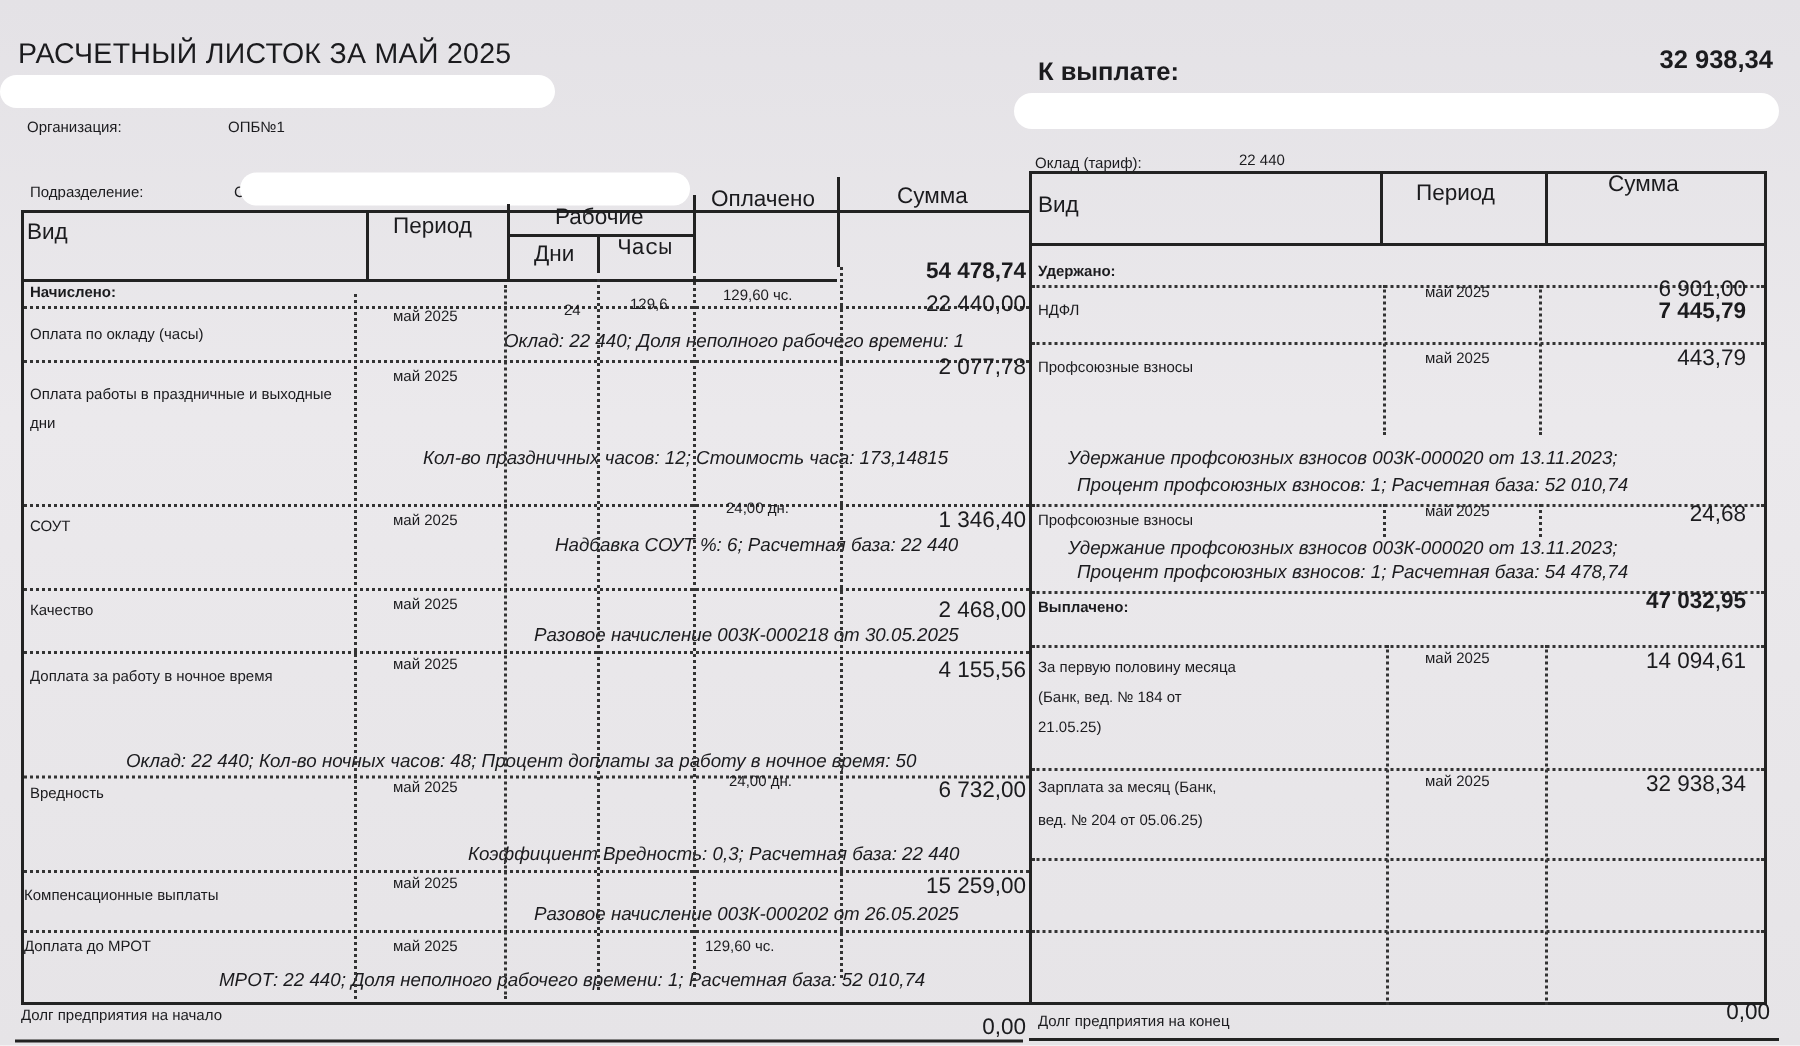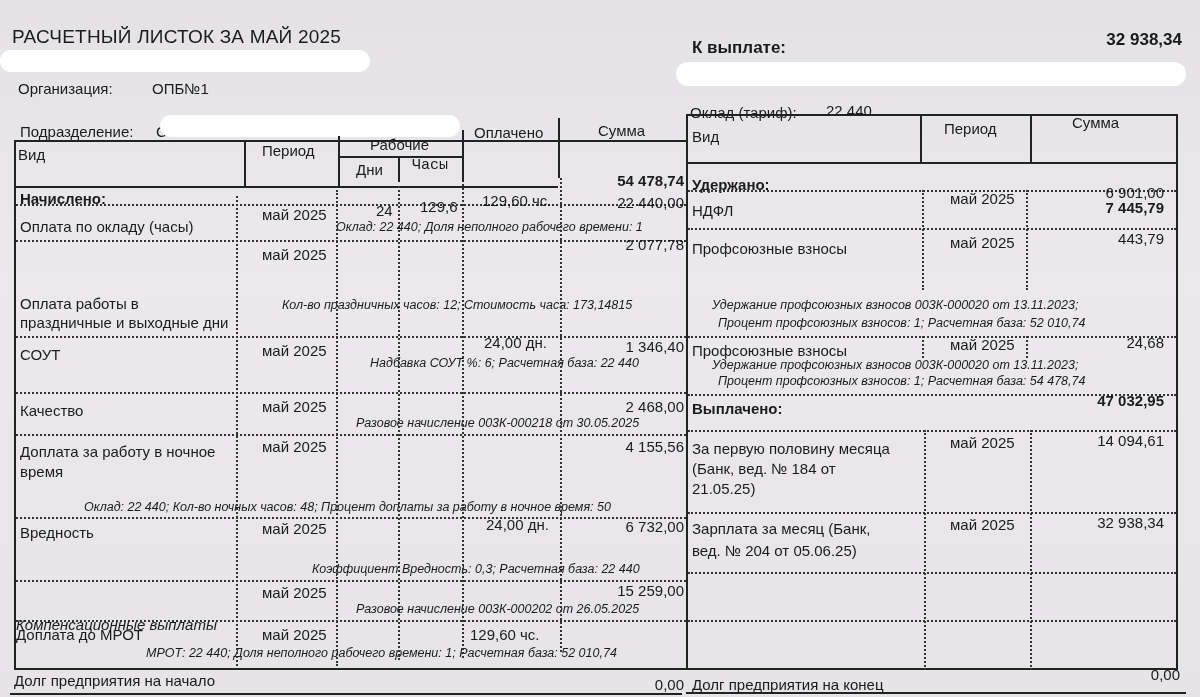--- a/index.html
+++ b/index.html
@@ -6,21 +6,21 @@
   html, body { width: 1200px; height: 697px; overflow: hidden; }
   body {
     background: linear-gradient(180deg, #e4e2e6 0%, #ebe9ec 40%, #e6e4e7 100%);
     font-family: "Liberation Sans", sans-serif;
     color: #1b1b1e;
     position: relative;
   }
   .abs { position: absolute; }
   .title { left: 12px; top: 26px; font-size: 19px; letter-spacing: 0.2px; }
   .redact { background: #fff; border-radius: 14px; height: 22px; }
-  .lbl { font-size: 15px; }
+  .lbl { font-size: 10px; }
   .bold { font-weight: bold; }
   .ital { font-style: italic; font-size: 12.5px; }
   .num { font-size: 15px; text-align: right; }
   .box { border: 2px solid #222; }
   .hline { border-top: 2px solid #222; height: 0; }
   .vline { border-left: 2px solid #222; width: 0; }
   .dotted-h { border-top: 2px dotted #333; height: 0; }
   .dotted-v { border-left: 2px dotted #333; width: 0; }
   .hdr { font-size: 15px; }
 </style>
@@ -72,21 +72,21 @@
 <div class="abs dotted-h" style="left:16px;top:620px;width:670px;"></div>
 
 <div class="abs lbl" style="left:20px;top:218px;">Оплата по окладу (часы)</div>
 <div class="abs lbl" style="left:262px;top:206px;">май 2025</div>
 <div class="abs lbl" style="left:376px;top:202px;">24</div>
 <div class="abs lbl" style="left:420px;top:198px;">129,6</div>
 <div class="abs lbl" style="left:482px;top:192px;">129,60 чс.</div>
 <div class="abs num" style="left:560px;top:194px;width:124px;">22 440,00</div>
 <div class="abs ital" style="left:336px;top:220px;">Оклад: 22 440; Доля неполного рабочего времени: 1</div>
 
-<div class="abs lbl" style="left:20px;top:254px;width:210px;line-height:19px;margin-top:40px;">Оплата работы в праздничные и выходные дни</div>
+<div class="abs lbl" style="left:20px;top:254px;width:210px;line-height:19px;">Оплата работы в праздничные и выходные дни</div>
 <div class="abs lbl" style="left:262px;top:246px;">май 2025</div>
 <div class="abs num" style="left:560px;top:236px;width:124px;">2 077,78</div>
 <div class="abs ital" style="left:282px;top:298px;">Кол-во праздничных часов: 12; Стоимость часа: 173,14815</div>
 
 <div class="abs lbl" style="left:20px;top:346px;">СОУТ</div>
 <div class="abs lbl" style="left:262px;top:342px;">май 2025</div>
 <div class="abs lbl" style="left:484px;top:334px;">24,00 дн.</div>
 <div class="abs num" style="left:560px;top:338px;width:124px;">1 346,40</div>
 <div class="abs ital" style="left:370px;top:356px;">Надбавка СОУТ %: 6; Расчетная база: 22 440</div>
 
@@ -99,21 +99,21 @@
 <div class="abs lbl" style="left:262px;top:438px;">май 2025</div>
 <div class="abs num" style="left:560px;top:438px;width:124px;">4 155,56</div>
 <div class="abs ital" style="left:84px;top:500px;">Оклад: 22 440; Кол-во ночных часов: 48; Процент доплаты за работу в ночное время: 50</div>
 
 <div class="abs lbl" style="left:20px;top:524px;">Вредность</div>
 <div class="abs lbl" style="left:262px;top:520px;">май 2025</div>
 <div class="abs lbl" style="left:486px;top:516px;">24,00 дн.</div>
 <div class="abs num" style="left:560px;top:518px;width:124px;">6 732,00</div>
 <div class="abs ital" style="left:312px;top:562px;">Коэффициент Вредность: 0,3; Расчетная база: 22 440</div>
 
-<div class="abs lbl" style="left:16px;top:616px;font-style:italic;">Компенсационные выплаты</div>
+<div class="abs lbl" style="left:16px;top:592px;">Компенсационные выплаты</div>
 <div class="abs lbl" style="left:262px;top:584px;">май 2025</div>
 <div class="abs num" style="left:560px;top:582px;width:124px;">15 259,00</div>
 <div class="abs ital" style="left:356px;top:602px;">Разовое начисление 003К-000202 от 26.05.2025</div>
 
 <div class="abs lbl" style="left:16px;top:626px;">Доплата до МРОТ</div>
 <div class="abs lbl" style="left:262px;top:626px;">май 2025</div>
 <div class="abs lbl" style="left:470px;top:626px;">129,60 чс.</div>
 <div class="abs ital" style="left:146px;top:646px;">МРОТ: 22 440; Доля неполного рабочего времени: 1; Расчетная база: 52 010,74</div>
 
 <div class="abs dotted-v" style="left:236px;top:196px;height:470px;"></div>

